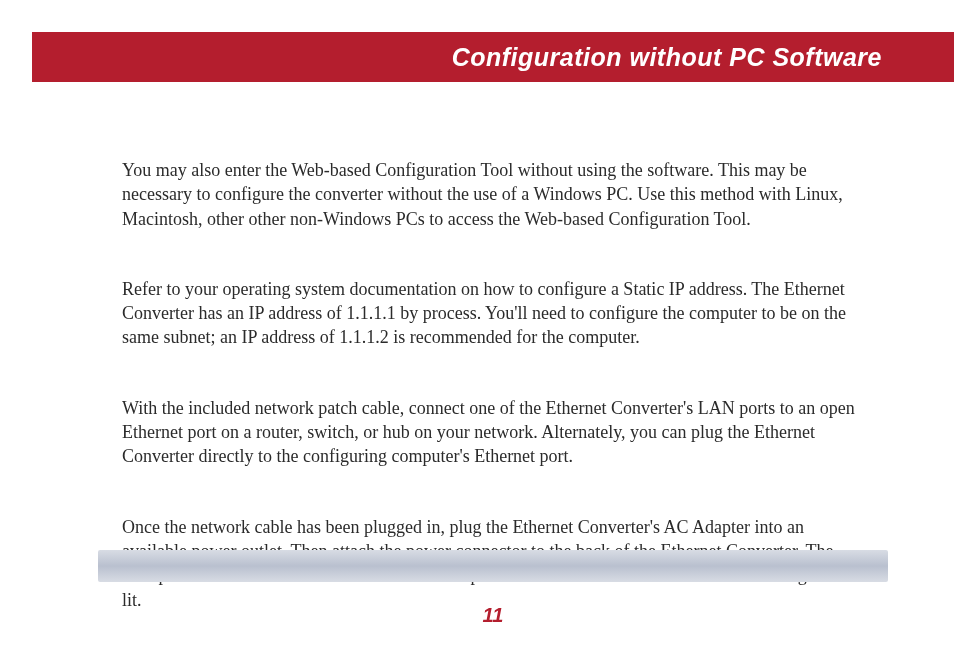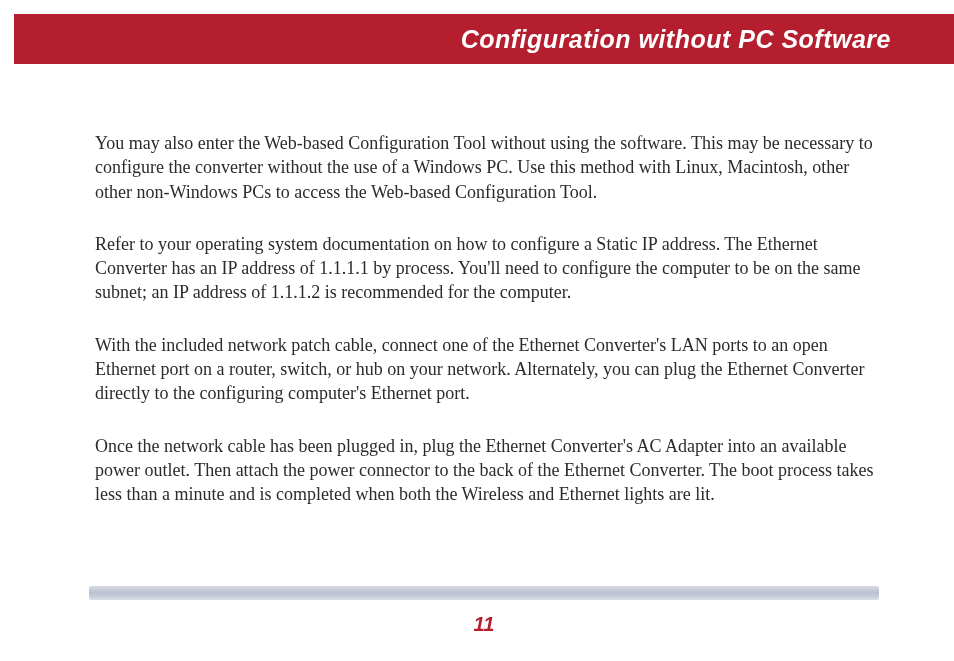--- a/index.html
+++ b/index.html
@@ -1,17 +1,17 @@
 <!DOCTYPE html>
 <html><head>
   <meta charset="utf-8">
   <style>
     * {
       margin: 0;
-      padding: 7px;
+      padding: 16px;
       box-sizing: border-box;
     }
     body {
       width: 954px;
       height: 661px;
       font-family: Georgia, 'Times New Roman', serif;
       background: #ffffff;
       position: relative;
     }
     .header-bar {

